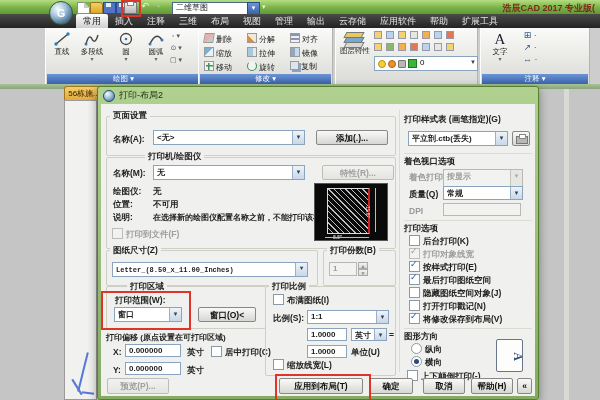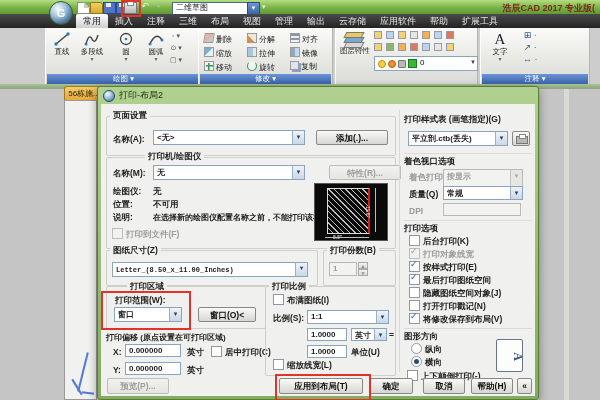--- a/index.html
+++ b/index.html
@@ -261,21 +261,21 @@
         <span>&lt;无&gt;</span><span class="arr">▼</span>
       </div>
       <div class="btn" style="left:215px;top:26px;width:72px;height:15px;">添加(.)...</div>
 
       <div class="grp" style="left:5px;top:53px;width:288px;height:90px;"></div>
       <div class="grplbl" style="left:9px;top:47px;margin-left:35px;">打印机/绘图仪</div>
       <div class="lbl" style="left:12px;top:64px;">名称(M):</div>
       <div class="combo" style="left:52px;top:61px;width:152px;height:15px;">
         <span>无</span><span class="arr">▼</span>
       </div>
-      <div class="btn dim" style="left:228px;top:61px;width:72px;height:15px;text-align:center;">特性(R)...</div>
+      <div class="btn dim" style="left:221px;top:61px;width:72px;height:15px;text-align:center;">特性(R)...</div>
       <div class="lbl" style="left:12px;top:82px;">绘图仪:</div>
       <div class="lbl" style="left:52px;top:82px;">无</div>
       <div class="lbl" style="left:12px;top:95px;">位置:</div>
       <div class="lbl" style="left:52px;top:95px;">不可用</div>
       <div class="lbl" style="left:12px;top:108px;">说明:</div>
       <div class="lbl" style="left:52px;top:108px;font-size:8px;">在选择新的绘图仪配置名称之前，不能打印该布局。</div>
       <div class="cb dim" style="left:11px;top:124px;"><span class="box"></span><span>打印到文件(F)</span></div>
       <div id="thumb">
         <div class="paper"></div>
         <div class="dimh"></div>

